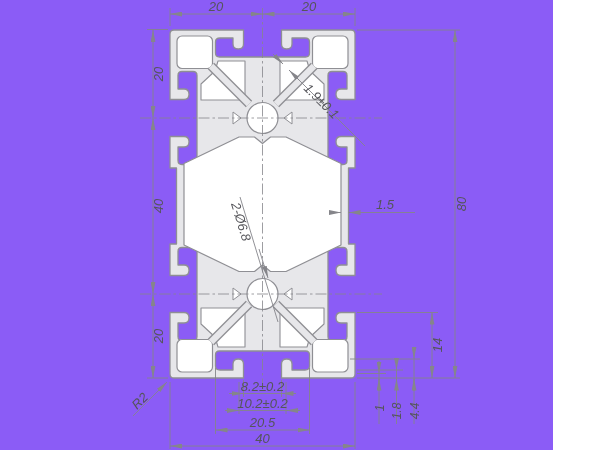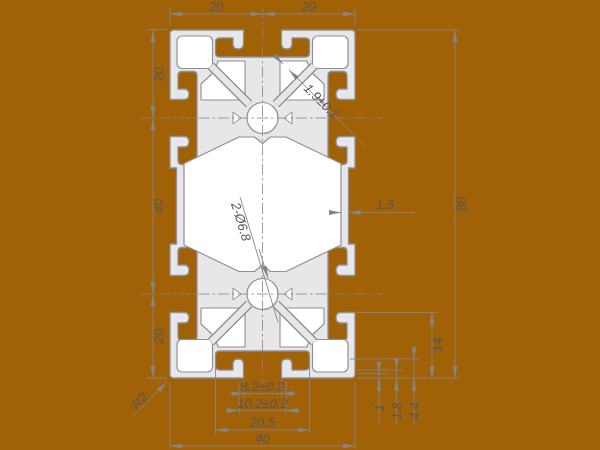--- a/index.html
+++ b/index.html
@@ -1,16 +1,16 @@
 <!DOCTYPE html>
 <html><head>
 <meta charset="utf-8">
 <style>
   html,body{margin:0;padding:0;background:#ffffff;}
-  #stage{position:relative;width:600px;height:450px;background:#a16207;overflow:hidden;
+  #stage{position:relative;width:553px;height:450px;background:#8b5cf6;overflow:hidden;
          font-family:"Liberation Sans",sans-serif;}
   svg text{font-family:"Liberation Sans",sans-serif;font-style:italic;}
   .dimtxt{font-size:13px;}
   .dimtxt-sm{font-size:12px;}
 </style>
 </head>
 <body>
 
 <div id="stage">
 <svg width="600" height="450" viewBox="0 0 600 450">

